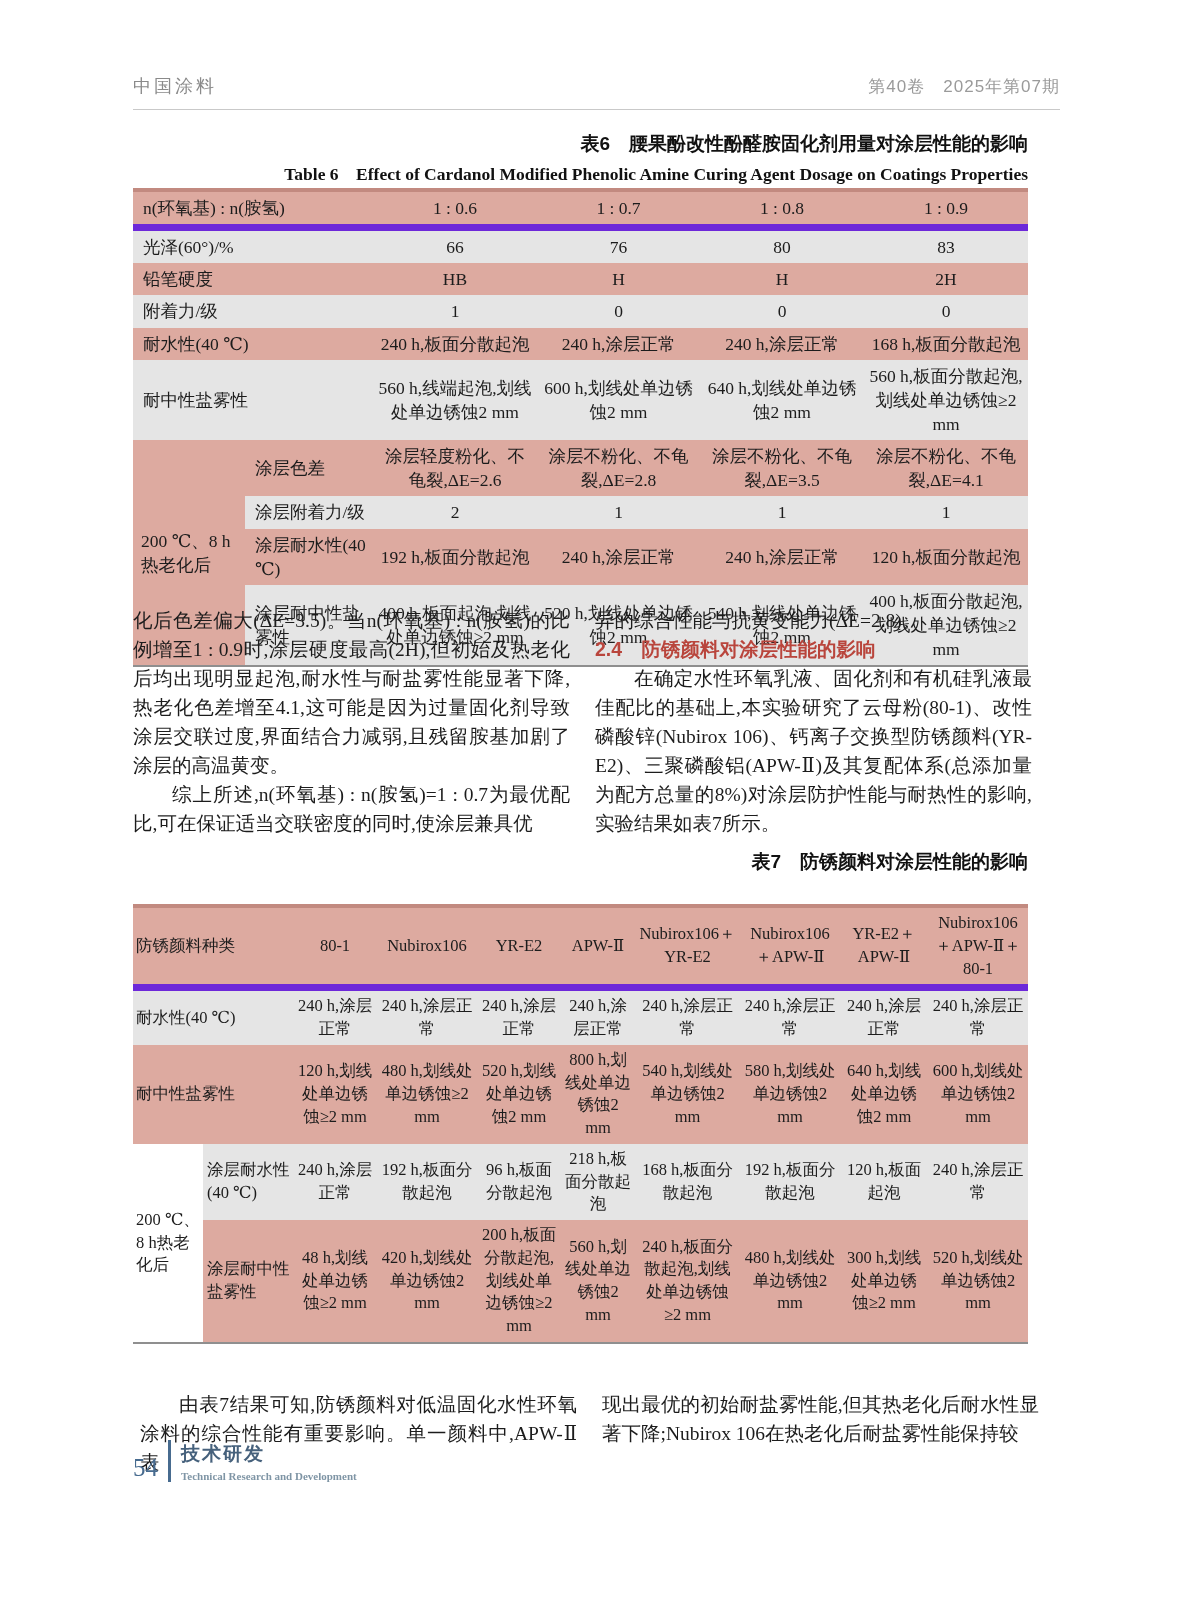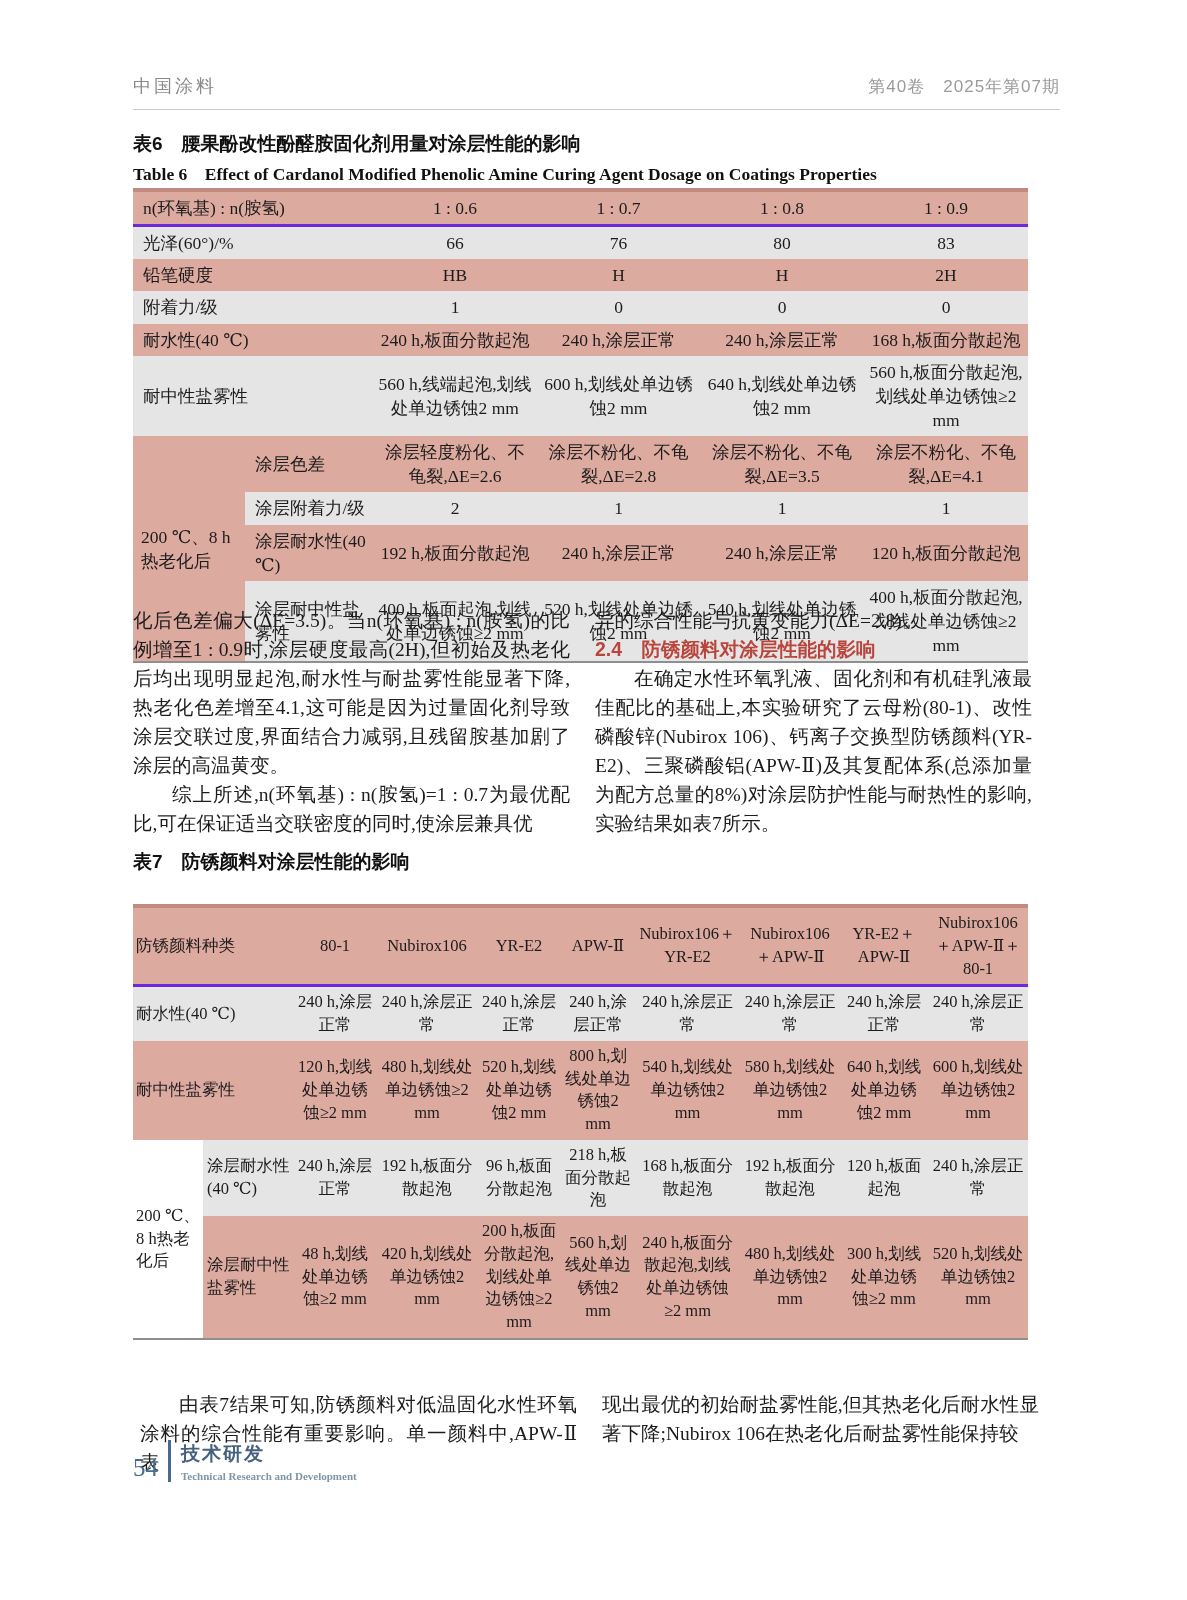--- a/index.html
+++ b/index.html
@@ -13,29 +13,29 @@
   
   .page-header {
     left:133px; top:74px; width:927px;
     display:flex; justify-content:space-between; align-items:flex-end;
     padding-bottom:11px; border-bottom:1px solid #c9c9c9;
   }
   .journal-name { font-family:"Liberation Sans","DejaVu Sans",sans-serif; font-size:18px; color:#8a8a8a; letter-spacing:3px; }
   .issue-info  { font-family:"Liberation Sans","DejaVu Sans",sans-serif; font-size:17px; color:#9a9a9a; letter-spacing:1px; }
 
   
-  .tbl-caption { width:895px; text-align:left; }
+  .tbl-caption { width:895px; text-align:right; }
   .cap-zh { font-family:"Liberation Sans","DejaVu Sans",sans-serif; font-weight:bold; font-size:19px; color:#111; }
   .cap-en { font-family:"Liberation Serif","DejaVu Serif",serif; font-weight:bold; font-size:17.5px; color:#111; margin-top:5px; }
 
   
   table { border-collapse:collapse; table-layout:fixed; width:895px;
           border-top:4px solid #c28a80; border-bottom:2px solid #8f8f8f; }
   td { vertical-align:middle; text-align:center; padding:4px 4px; line-height:1.38; }
-  tr.hdr td { border-bottom:3px solid #6d28d9; }
+  tr.hdr td { border-bottom:7px solid #6d28d9; }
   tr.pink td { background:#ddaaa0; }
   tr.white td { background:#e5e5e5; }
   td.lab { text-align:left; padding-left:10px; }
   td.grp-pink { background:#ddaaa0 !important; text-align:left; padding-left:8px; }
   td.grp-white { background:#ffffff !important; text-align:left; padding-left:2px; }
   .t6 { font-size:17.5px; }
   .t7 { font-size:16.5px; }
   .t7 td { padding:4px 3px; }
 
   

